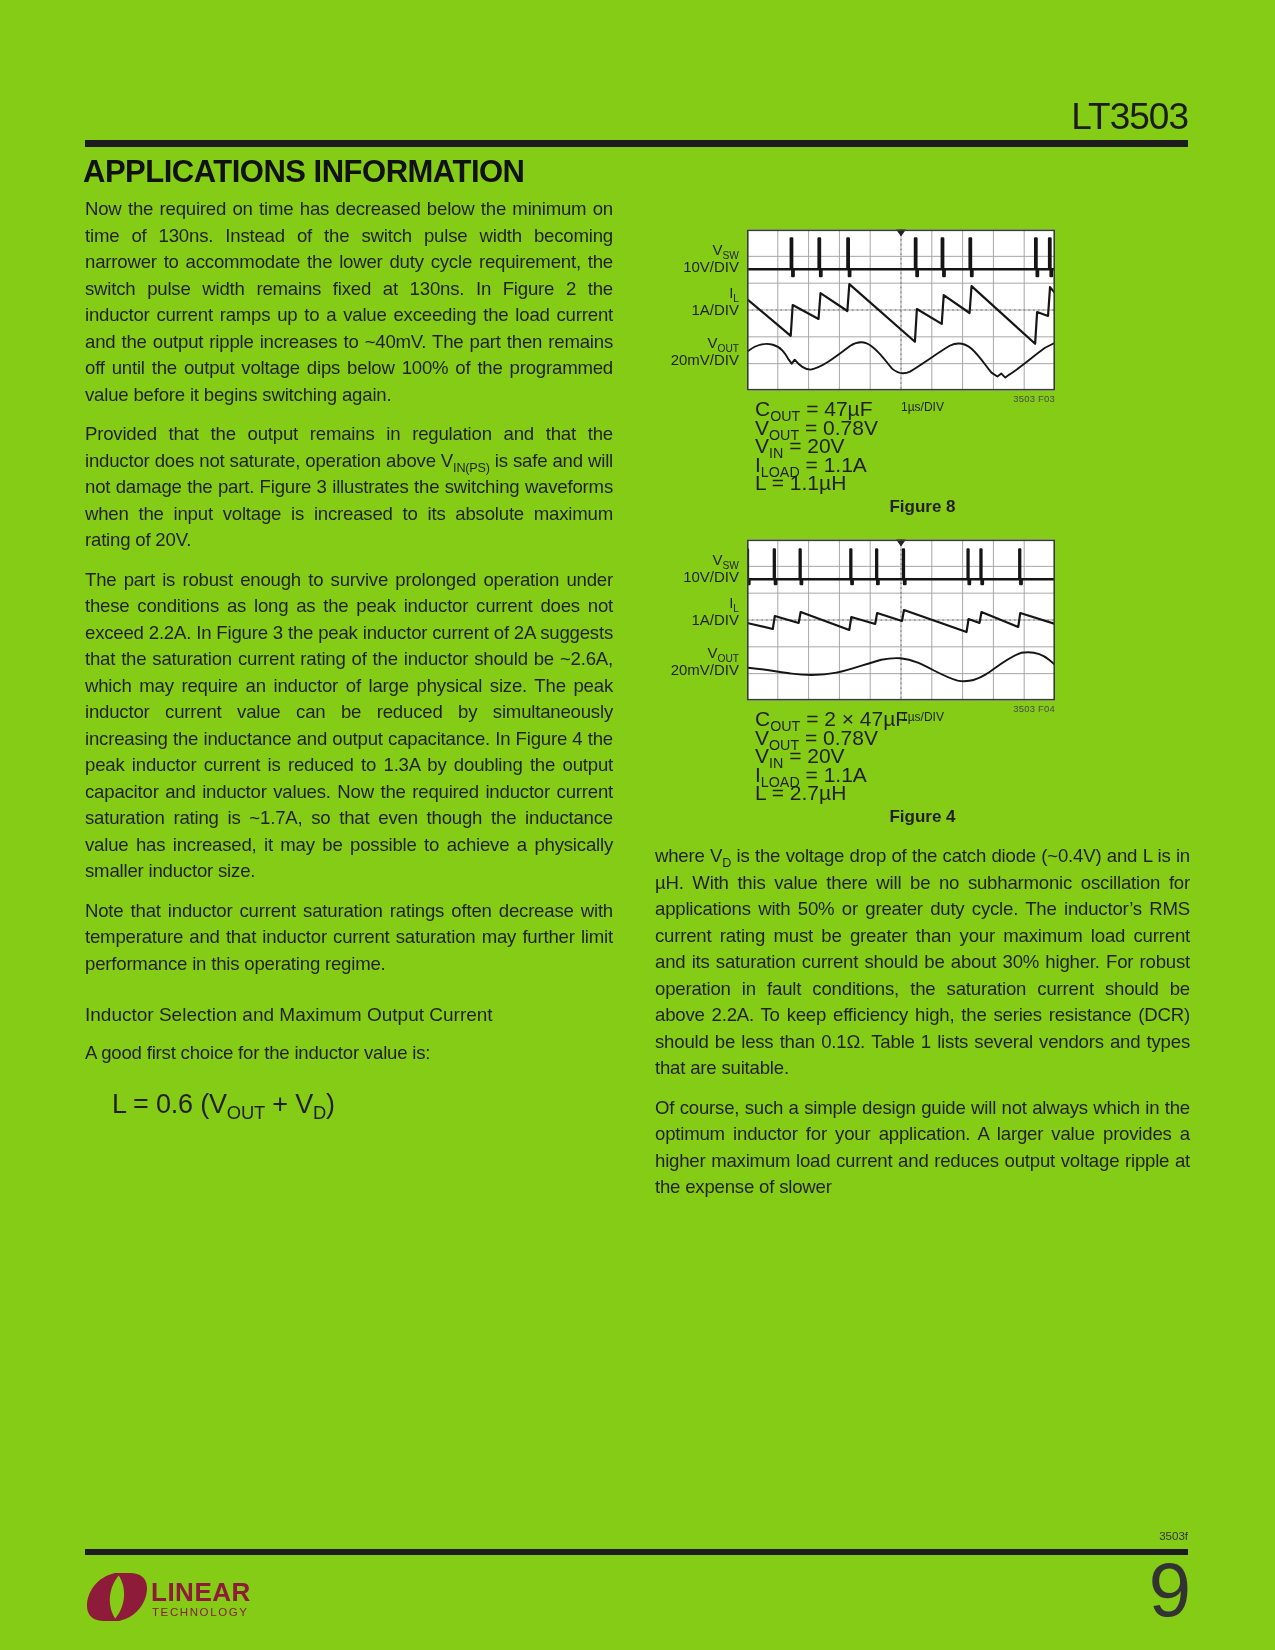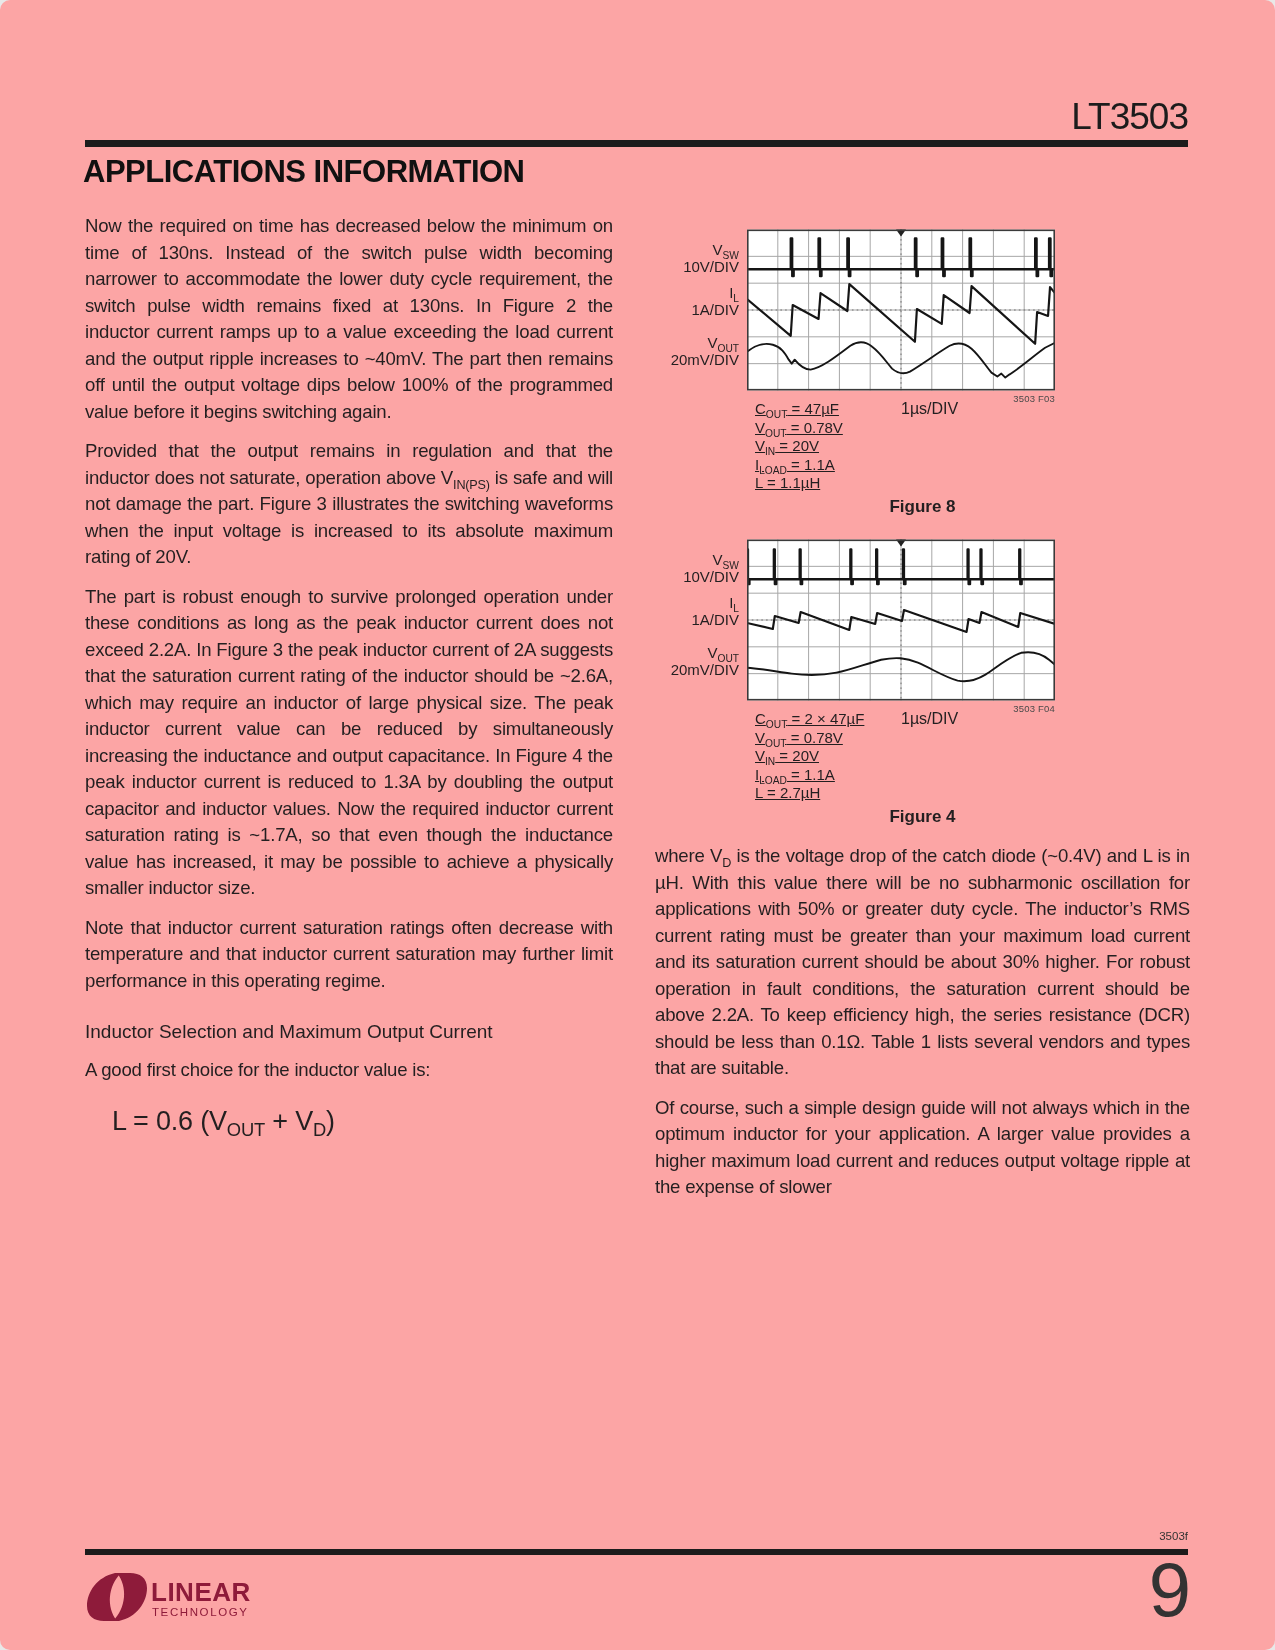--- a/index.html
+++ b/index.html
@@ -1,32 +1,32 @@
 <!DOCTYPE html>
 <html><head>
 <meta charset="utf-8">
 <style>
   html,body{margin:0;padding:0;background:#e8e8e8;}
   .page{
     position:relative;width:1275px;height:1650px;margin:0 auto;
-    background:#fca5a5;overflow:hidden;
-    font-family:"Liberation Sans", sans-serif;color:#231f20;border-radius:10px;
+    background:#84cc16;overflow:hidden;
+    font-family:"Liberation Sans", sans-serif;color:#231f20;
   }
   
   .part-number{
     position:absolute;top:96px;right:87px;
     font-size:37px;letter-spacing:-1px;color:#1c1c1c;
   }
   .header-rule{position:absolute;left:85px;top:140px;width:1103px;height:7px;background:#1c1c1c;}
   .section-title{
     position:absolute;left:83px;top:154px;margin:0;
     font-size:31px;font-weight:bold;letter-spacing:-0.5px;color:#111;
   }
   
-  .col-left{position:absolute;left:85px;top:213px;width:528px;}
+  .col-left{position:absolute;left:85px;top:196px;width:528px;}
   .col-right{position:absolute;left:655px;top:213px;width:535px;}
   .para{
     font-size:18.6px;line-height:26.5px;text-align:justify;
     letter-spacing:-0.2px;margin:0 0 13px 0;
   }
   .para:last-child{margin-bottom:0;}
   sub{font-size:68%;line-height:0;}
   .subhead{font-size:19px;font-weight:normal;margin:27px 0 14px 0;}
   .formula{font-size:27px;margin-top:22px;padding-left:27px;letter-spacing:-0.2px;}
   
@@ -34,22 +34,22 @@
   .scope-area{position:relative;height:162px;margin-top:16px;}
   .figure + .figure .scope-area{margin-top:22px;}
   .scope{position:absolute;left:92px;top:0;width:308px;height:162px;display:block;}
   .trace-label{position:absolute;left:0;width:84px;text-align:right;font-size:15px;line-height:17px;color:#231f20;}
   .tl-1{top:12px;}
   .tl-2{top:55px;}
   .tl-3{top:105px;}
   .trace-label span{display:block;}
   .under{position:relative;height:104px;margin-top:2px;}
   .scope-ref{position:absolute;left:0;top:0;width:400px;text-align:right;font-size:9.5px;color:#4a4a4a;letter-spacing:0.2px;}
-  .conds{position:absolute;left:100px;top:7px;font-size:15px;line-height:18.5px;text-decoration:underline;}
-  .time-label{position:absolute;left:246px;top:7px;font-size:16px;}
+  .conds{position:absolute;left:100px;top:7px;font-size:21px;line-height:18.5px;}
+  .time-label{position:absolute;left:246px;top:7px;font-size:12px;}
   .figcap{width:100%;text-align:center;font-weight:bold;font-size:17px;margin-bottom:4px;}
   .col-right .para-block{margin-top:16px;}
   
   .grid-line{stroke:#a6a6a6;stroke-width:1;fill:none;}
   .grid-center{stroke:#6f6f6f;stroke-width:1;fill:none;stroke-dasharray:1.6 3.2;}
   .scope-border{stroke:#3a3a3a;stroke-width:1.6;fill:none;}
   .trace{stroke:#151515;fill:none;stroke-linejoin:round;stroke-linecap:round;}
   .trace-vsw{stroke-width:2.3;}
   .trace-il{stroke-width:2.2;}
   .trace-vout{stroke-width:1.9;}

